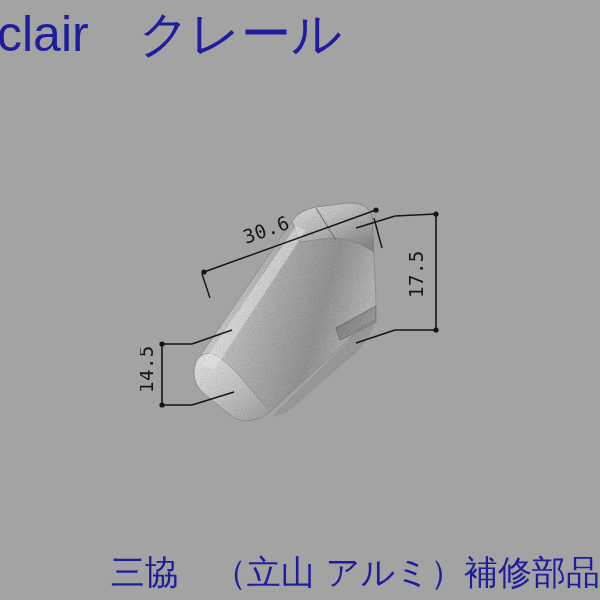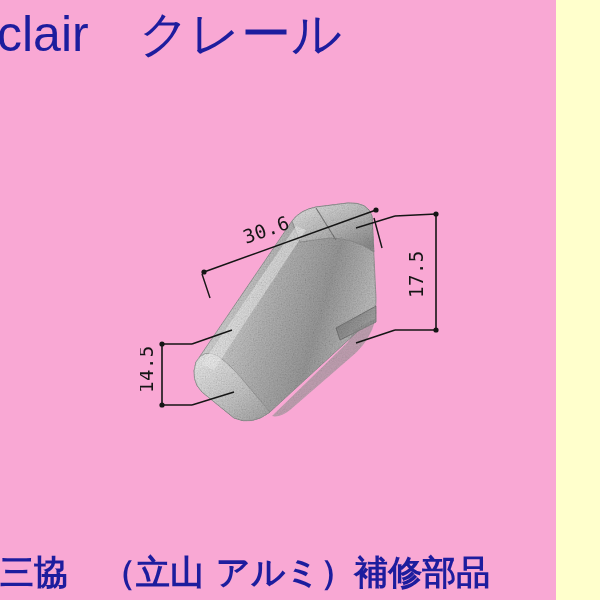--- a/index.html
+++ b/index.html
@@ -13,23 +13,23 @@
     background: #ffffcc;
     font-family: "Liberation Sans", "DejaVu Sans", sans-serif;
     overflow: hidden;
     position: relative;
   }
 
   #page {
     position: absolute;
     left: 0;
     top: 0;
-    width: 556px;
+    width: 600px;
     height: 600px;
-    background: #f9a8d4;
+    background: #a3a3a3;
   }
 
   
   .header-title {
     position: absolute;
     left: -3px;
     top: 2px;
     width: 580px;
     height: 66px;
     color: #1d1d9e;
@@ -44,24 +44,23 @@
   
   .footer-caption {
     position: absolute;
     left: 0px;
     top: 549px;
     width: 600px;
     height: 48px;
     color: #1d1d9e;
     font-size: 34px;
     line-height: 46px;
-    text-align: left;
+    text-align: right;
     white-space: pre;
     font-family: "DejaVu Sans", "Liberation Sans", sans-serif;
-    font-weight: bold;
   }
 
   
   .drawing-stage {
     position: absolute;
     left: 140px;
     top: 180px;
     width: 330px;
     height: 250px;
   }

